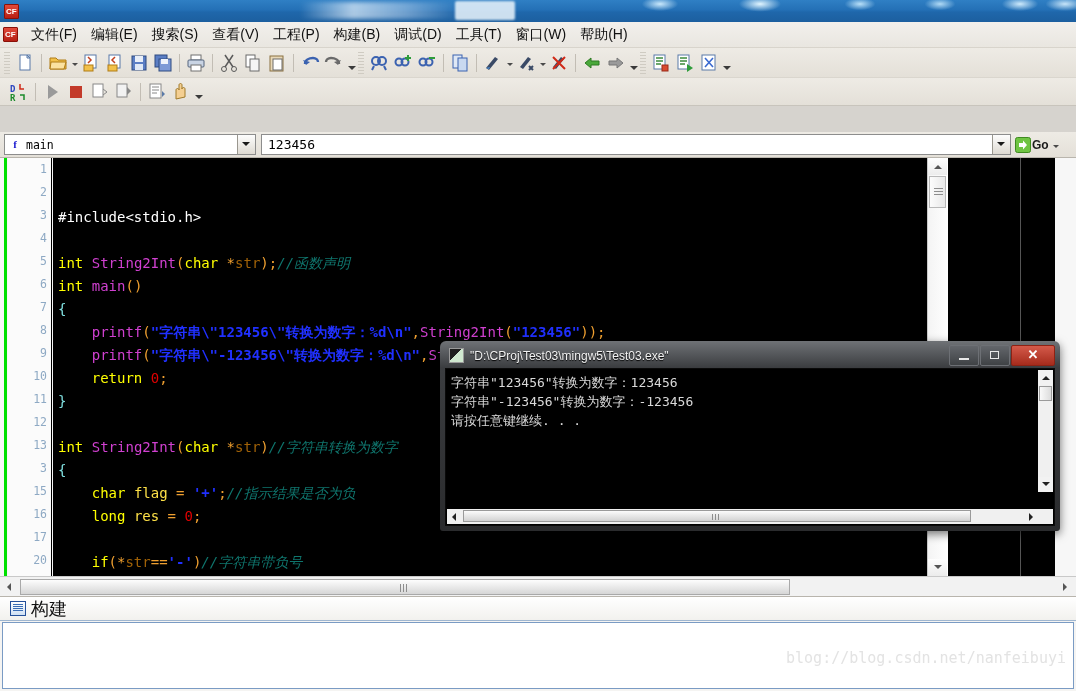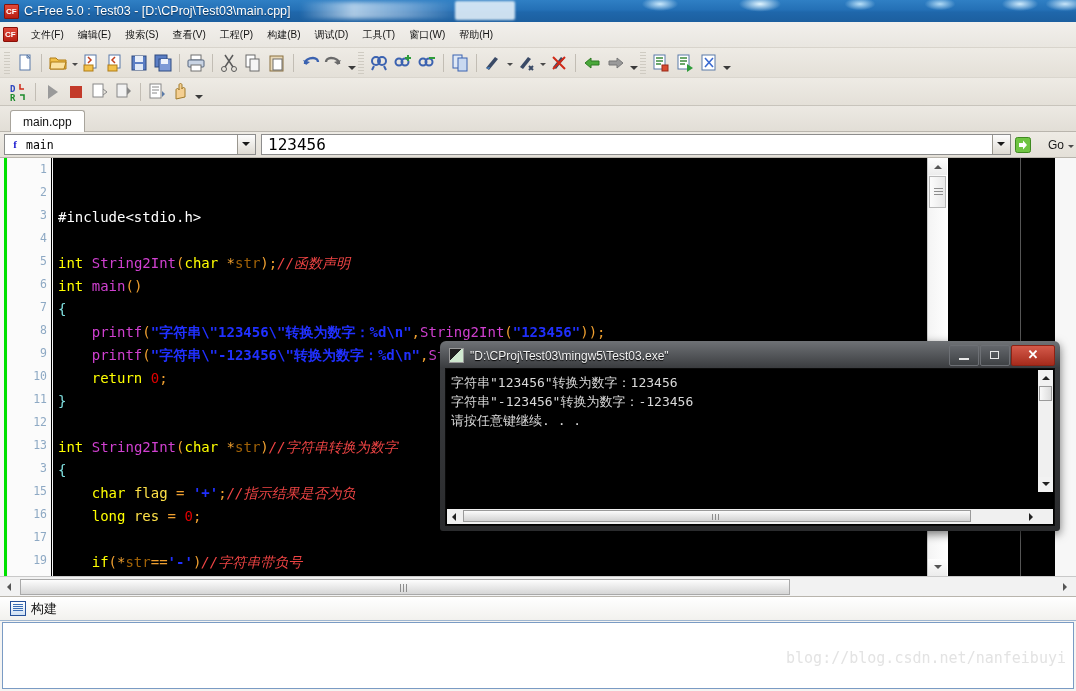--- a/index.html
+++ b/index.html
@@ -56,21 +56,21 @@
     display:flex;align-items:center;padding-left:3px;box-sizing:border-box;
   }
   .menubar .mlogo{
     width:15px;height:15px;margin-right:6px;flex:none;
     background:linear-gradient(to bottom,#e24a3a,#b61f14);
     border:1px solid #8a1008;border-radius:1px;
     color:#fff;font-size:8px;font-weight:bold;line-height:13px;
     padding-left:1px;box-sizing:border-box;
   }
   .menuitem{
-    padding:3px 7px;color:#111;font-size:10px;white-space:nowrap;cursor:default;
+    padding:3px 7px;color:#111;font-size:14px;white-space:nowrap;cursor:default;
   }
 
   
   .toolbar{
     position:absolute;left:0;width:1076px;
     background:linear-gradient(to bottom,#eeebe5,#e4e0d8);
     display:flex;align-items:center;box-sizing:border-box;
   }
   .tb1{top:48px;height:30px;padding-left:4px;border-bottom:1px solid #dad6ce;}
   .tb2{top:78px;height:28px;padding-left:4px;border-bottom:1px solid #c8c4bc;}
@@ -132,29 +132,29 @@
   .fnsel .ftxt{font-family:"DejaVu Sans Mono",monospace;font-size:11.5px;color:#000;margin-left:3px;}
   .fnsel .fbtn{margin-left:auto;width:17px;height:19px;
     background:linear-gradient(to bottom,#fdfdfd,#dedad2);border-left:1px solid #9a978f;position:relative;}
   .fnsel .fbtn::after{content:"";position:absolute;left:4px;top:7px;
     border-left:4px solid transparent;border-right:4px solid transparent;border-top:4px solid #1a1a1a;}
 
   .srch{
     width:750px;height:21px;margin-left:5px;background:#fff;border:1px solid #8d8d8d;
     display:flex;align-items:center;box-sizing:border-box;flex:none;padding-left:6px;
   }
-  .srch .stxt{font-family:"DejaVu Sans Mono",monospace;font-size:16px;color:#000;}
+  .srch .stxt{font-family:"DejaVu Sans Mono",monospace;font-size:13px;color:#000;}
   .srch .sbtn{margin-left:auto;width:17px;height:19px;
     background:linear-gradient(to bottom,#fdfdfd,#dedad2);border-left:1px solid #9a978f;position:relative;}
   .srch .sbtn::after{content:"";position:absolute;left:4px;top:7px;
     border-left:4px solid transparent;border-right:4px solid transparent;border-top:4px solid #1a1a1a;}
 
   .gobtn{display:flex;align-items:center;margin-left:4px;flex:none;}
   .goicon{width:16px;height:16px;flex:none;}
-  .golbl{font-size:12px;color:#1a1a1a;margin-left:17px;}
+  .golbl{font-size:12px;color:#1a1a1a;margin-left:1px;font-weight:bold;}
 
   
   .editorwrap{
     position:absolute;left:0;top:158px;width:1076px;height:418px;
     background:#f7f7f7;box-sizing:border-box;
   }
   .modbar{position:absolute;left:4px;top:0;width:3px;height:418px;background:#00e000;}
   .gutter{
     position:absolute;left:8px;top:0;width:44px;height:418px;background:#fbfbfb;
     border-right:1px solid #000;box-sizing:border-box;
@@ -170,21 +170,21 @@
   }
   .cline{height:23px;line-height:23px;padding-left:5px;}
   .guideline{position:absolute;left:967px;top:0;width:1px;height:418px;background:#555;}
   .k{color:#ffff00;}           
   .fn{color:#d040d0;}          
   .id{color:#fde047;}          
   .idu{color:#a16207;}
   .p{color:#f0a030;}           
   .br{color:#80e0e0;}          
   .s{color:#2030ff;font-weight:bold;}  
-  .cm{color:#ef4444;font-style:italic;} 
+  .cm{color:#0f766e;font-style:italic;} 
   .n{color:#e00000;}           
   .pp{color:#ffffff;}          
   .ch{color:#2030ff;font-weight:bold;}
 
   
   .vsb{position:absolute;right:0;top:158px;width:21px;height:418px;
     background:linear-gradient(to right,#f4f4f4,#ffffff);border-left:1px solid #c9c9c9;box-sizing:border-box;}
   .vsb .up,.vsb .dn{width:19px;height:17px;position:relative;background:linear-gradient(to bottom,#fefefe,#ececec);}
   .vsb .up::after{content:"";position:absolute;left:6px;top:7px;
     border-left:4px solid transparent;border-right:4px solid transparent;border-bottom:4px solid #555;}
@@ -213,21 +213,21 @@
 
   
   .bottom{position:absolute;left:0;top:596px;width:1076px;height:95px;background:#f5f4f2;
     border-top:1px solid #b9b5ad;box-sizing:border-box;}
   .bhead{height:24px;display:flex;align-items:center;padding-left:10px;
     background:linear-gradient(to bottom,#ffffff,#f2f1ee);border-bottom:1px solid #9fb6d0;box-sizing:border-box;}
   .bhead .bicon{width:14px;height:13px;margin-right:5px;flex:none;
     border:1px solid #25509a;background:linear-gradient(to bottom,#ffffff,#cfe0f4);}
   .bhead .bicon::after{content:"";display:block;margin:2px 2px;height:7px;
     background:repeating-linear-gradient(to bottom,#3a6db5 0 1px,transparent 1px 2px);}
-  .bhead .blbl{font-size:13px;color:#111;}
+  .bhead .blbl{font-size:18px;color:#111;}
   .bbody{position:absolute;left:2px;top:25px;right:2px;bottom:2px;background:#fff;
     border:1px solid #7a9bc4;box-sizing:border-box;padding:8px 6px 0 6px;overflow:hidden;}
   .bline{font-family:"DejaVu Sans Mono",monospace;font-size:12px;color:#000;line-height:18px;white-space:pre;}
   .watermark{position:absolute;right:10px;bottom:24px;font-family:"DejaVu Sans Mono",monospace;
     font-size:15px;color:#e3e3e3;white-space:nowrap;}
 
   
   .console{
     position:absolute;left:440px;top:341px;width:620px;height:190px;
     border-radius:6px 6px 3px 3px;
@@ -275,21 +275,20 @@
     background:repeating-linear-gradient(to right,#8d8d8d 0 1px,transparent 1px 3px);}
   .ccorner{position:absolute;right:1px;bottom:1px;width:15px;height:15px;background:#f0f0f0;}
 </style>
 </head>
 <body>
 
 <div class="app">
 
   <div class="titlebar">
     <div class="tlogo">CF</div>
-    <div class="ttext">C-Free 5.0 : Test03 - [D:\CProj\Test03\main.cpp]</div>
     <div class="tsmear"></div>
     <div class="tbox"></div>
   </div>
 
   <div class="menubar">
     <div class="mlogo">CF</div>
     <div class="menuitem">文件(F)</div>
     <div class="menuitem">编辑(E)</div>
     <div class="menuitem">搜索(S)</div>
     <div class="menuitem">查看(V)</div>
@@ -577,23 +576,20 @@
     <div class="ticon">
         <span class="ic">
           <svg viewBox="0 0 22 22">
             <path d="M6 18V9c0-2 3-2 3 0V4c0-2 3-2 3 0v4c0-2 3-2 3 0v8z" fill="#f4cf92" stroke="#a07a2a"></path>
           </svg>
         </span>
       </div>
     <div class="tdrop"></div>
   </div>
 
-  <div class="tabstrip">
-    <div class="ftab">main.cpp</div>
-  </div>
 
   <div class="navbar">
     <div class="fnsel">
       <span class="fi">f</span>
       <span class="ftxt">main</span>
       <span class="fbtn"></span>
     </div>
     <div class="srch">
       <span class="stxt">123456</span>
       <span class="sbtn"></span>
@@ -623,21 +619,21 @@
         <div class="gnum">8</div>
         <div class="gnum">9</div>
         <div class="gnum">10</div>
         <div class="gnum">11</div>
         <div class="gnum">12</div>
         <div class="gnum">13</div>
         <div class="gnum">3</div>
         <div class="gnum">15</div>
         <div class="gnum">16</div>
         <div class="gnum">17</div>
-        <div class="gnum">19</div>
+        <div class="gnum">20</div>
       </div>
     <div class="code" id="codearea">
       <div class="guideline"></div>
     <div class="cline"><span class="pp">#include&lt;stdio.h&gt;</span></div><div class="cline">&nbsp;</div><div class="cline"><span class="k">int</span><span class="id"> </span><span class="fn">String2Int</span><span class="p">(</span><span class="k">char</span><span class="p"> *</span><span class="idu">str</span><span class="p">);</span><span class="cm">//函数声明</span></div><div class="cline"><span class="k">int</span><span class="id"> </span><span class="fn">main</span><span class="p">()</span></div><div class="cline"><span class="br">{</span></div><div class="cline"><span class="id">    </span><span class="fn">printf</span><span class="p">(</span><span class="s">"字符串\"123456\"转换为数字：%d\n"</span><span class="p">,</span><span class="fn">String2Int</span><span class="p">(</span><span class="s">"123456"</span><span class="p">));</span></div><div class="cline"><span class="id">    </span><span class="fn">printf</span><span class="p">(</span><span class="s">"字符串\"-123456\"转换为数字：%d\n"</span><span class="p">,</span><span class="fn">String2Int</span><span class="p">(</span><span class="s">"-123456"</span><span class="p">));</span></div><div class="cline"><span class="id">    </span><span class="k">return</span><span class="id"> </span><span class="n">0</span><span class="p">;</span></div><div class="cline"><span class="br">}</span></div><div class="cline">&nbsp;</div><div class="cline"><span class="k">int</span><span class="id"> </span><span class="fn">String2Int</span><span class="p">(</span><span class="k">char</span><span class="p"> *</span><span class="idu">str</span><span class="p">)</span><span class="cm">//字符串转换为数字</span></div><div class="cline"><span class="br">{</span></div><div class="cline"><span class="id">    </span><span class="k">char</span><span class="id"> </span><span class="id">flag</span><span class="p"> = </span><span class="ch">'+'</span><span class="p">;</span><span class="cm">//指示结果是否为负</span></div><div class="cline"><span class="id">    </span><span class="k">long</span><span class="id"> </span><span class="id">res</span><span class="p"> = </span><span class="n">0</span><span class="p">;</span></div><div class="cline">&nbsp;</div><div class="cline"><span class="id">    </span><span class="k">if</span><span class="p">(*</span><span class="idu">str</span><span class="p">==</span><span class="ch">'-'</span><span class="p">)</span><span class="cm">//字符串带负号</span></div><div class="cline"></div></div>
   </div>
 
   <div class="vsb">
     <div class="up"></div>
     <div class="thumb"></div>
     <div class="dn"></div>

